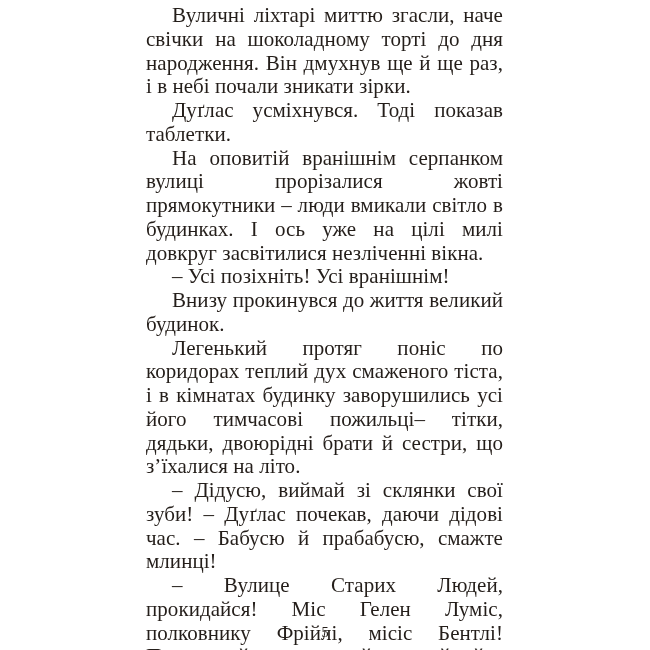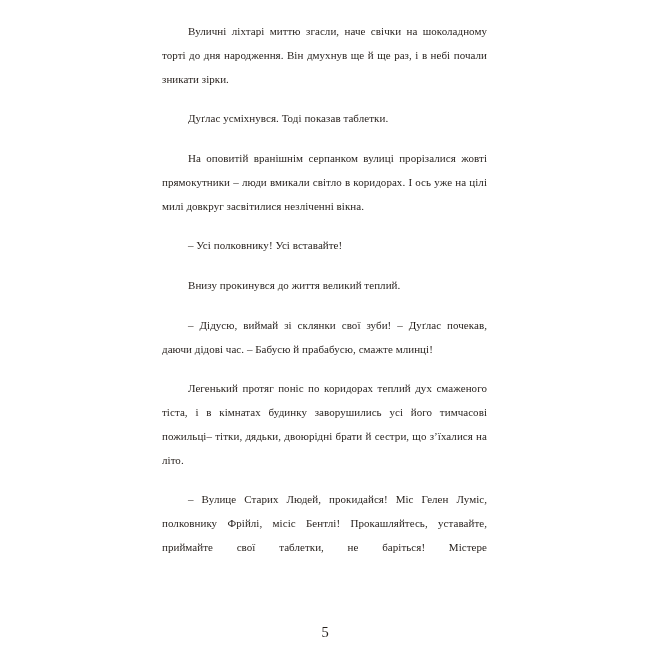--- a/index.html
+++ b/index.html
@@ -20,26 +20,26 @@
     height: 650px;
     background: #ffffff;
   }
   #text-block {
     position: absolute;
     left: 146px;
     top: 4px;
     width: 357px;
   }
   .para {
-    margin: 16px;
+    margin: 0;
     padding: 0;
     text-indent: 26px;
     text-align: justify;
     text-justify: inter-word;
-    font-size: 11px;
+    font-size: 21px;
     line-height: 23.75px;
     letter-spacing: 0.05px;
     word-spacing: 0px;
     hyphens: none;
     -webkit-hyphens: none;
   }
   .para.last-full::after {
     
     content: "";
     display: inline-block;
@@ -58,23 +58,23 @@
   }
 </style>
 </head>
 <body>
 
 <div id="page">
 
   <div id="text-block">
     <p class="para">Вуличні ліхтарі миттю згасли, наче свічки на шоколадному торті до дня народження. Він дмухнув ще й ще раз, і в небі почали зникати зірки.</p>
     <p class="para">Дуґлас усміхнувся. Тоді показав таблетки.</p>
-    <p class="para">На оповитій вранішнім серпанком вулиці прорізалися жовті прямокутники – люди вмикали світло в коридорах. І ось уже на цілі милі довкруг засвітилися незліченні вікна.</p>
-    <p class="para">– Усі полковнику! Усі вставайте!</p>
-    <p class="para">Внизу прокинувся до життя великий теплий.</p>
+    <p class="para">На оповитій вранішнім серпанком вулиці прорізалися жовті прямокутники – люди вмикали світло в будинках. І ось уже на цілі милі довкруг засвітилися незліченні вікна.</p>
+    <p class="para">– Усі позіхніть! Усі вранішнім!</p>
+    <p class="para">Внизу прокинувся до життя великий будинок.</p>
+    <p class="para">Легенький протяг поніс по коридорах теплий дух смаженого тіста, і в кімнатах будинку заворушились усі його тимчасові пожильці– тітки, дядьки, двоюрідні брати й сестри, що з’їхалися на літо.</p>
     <p class="para">– Дідусю, виймай зі склянки свої зуби! – Дуґлас почекав, даючи дідові час. – Бабусю й прабабусю, смажте млинці!</p>
-    <p class="para">Легенький протяг поніс по коридорах теплий дух смаженого тіста, і в кімнатах будинку заворушились усі його тимчасові пожильці– тітки, дядьки, двоюрідні брати й сестри, що з’їхалися на літо.</p>
     <p class="para last-full">– Вулице Старих Людей, прокидайся! Міс Гелен Луміс, полковнику Фрійлі, місіс Бентлі! Прокашляйтесь, уставайте, приймайте свої таблетки, не баріться! Містере</p>
   </div>
 
   <div id="page-number">5</div>
 
 </div>
 
 </body></html>

